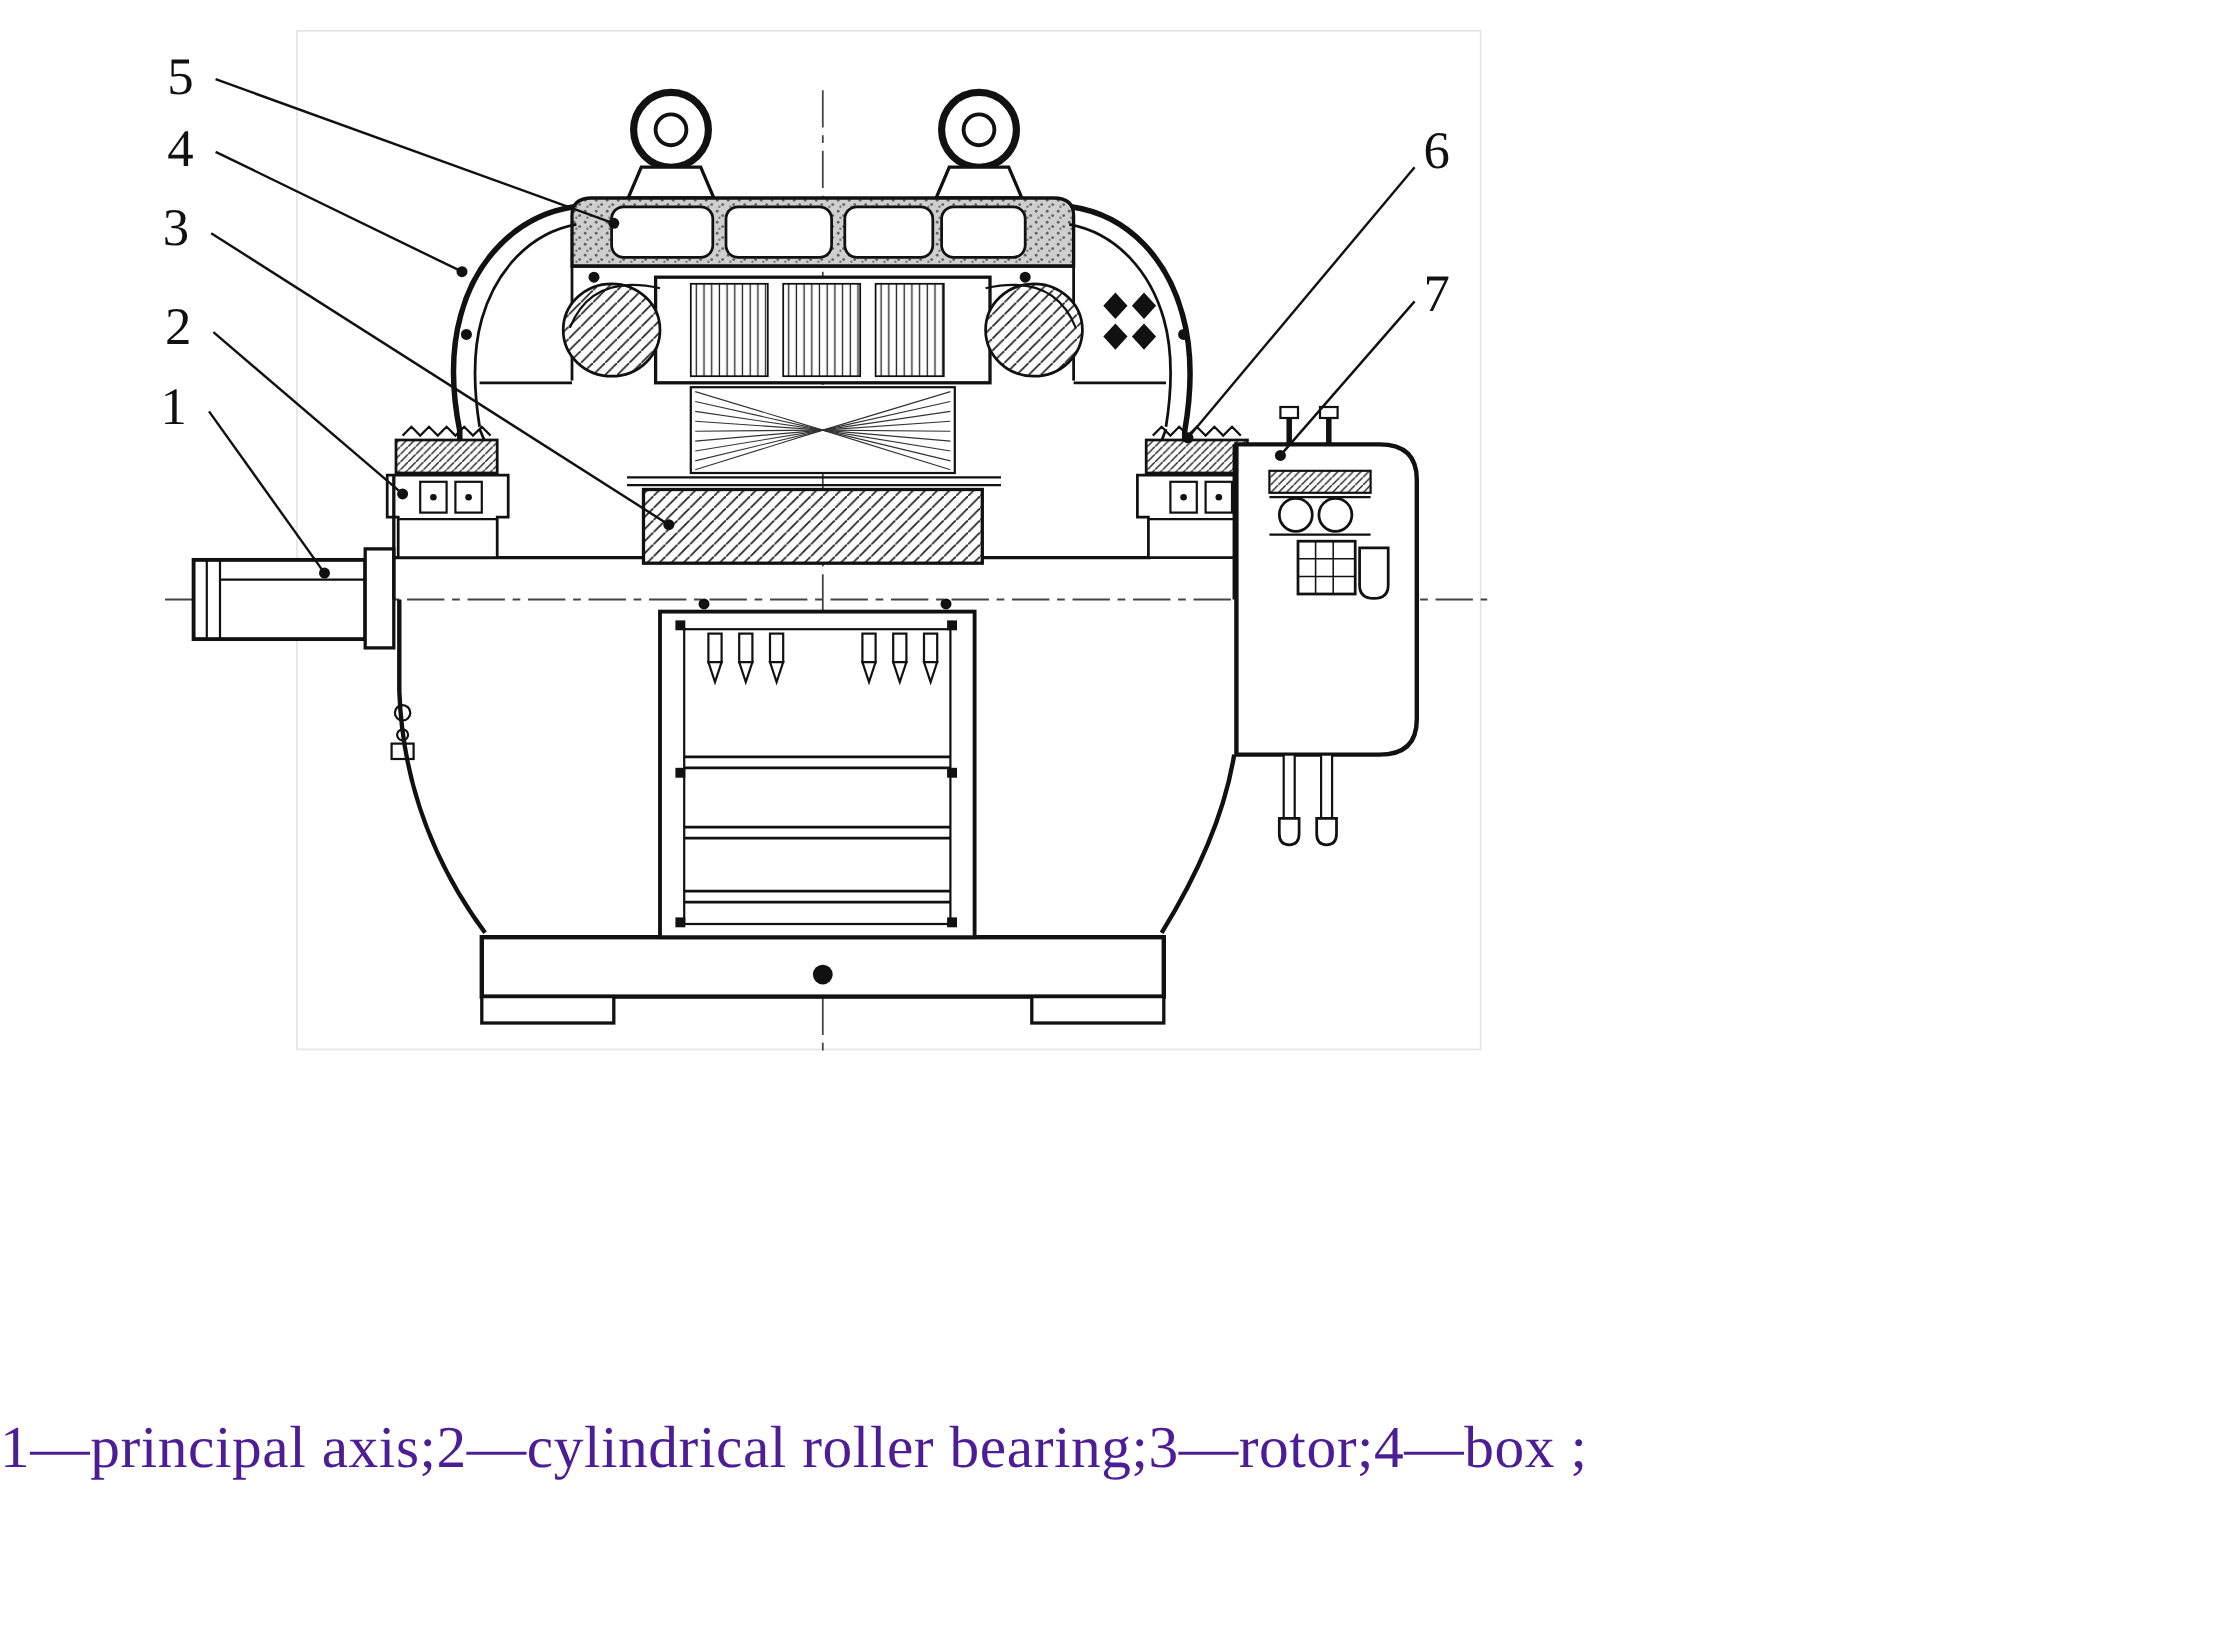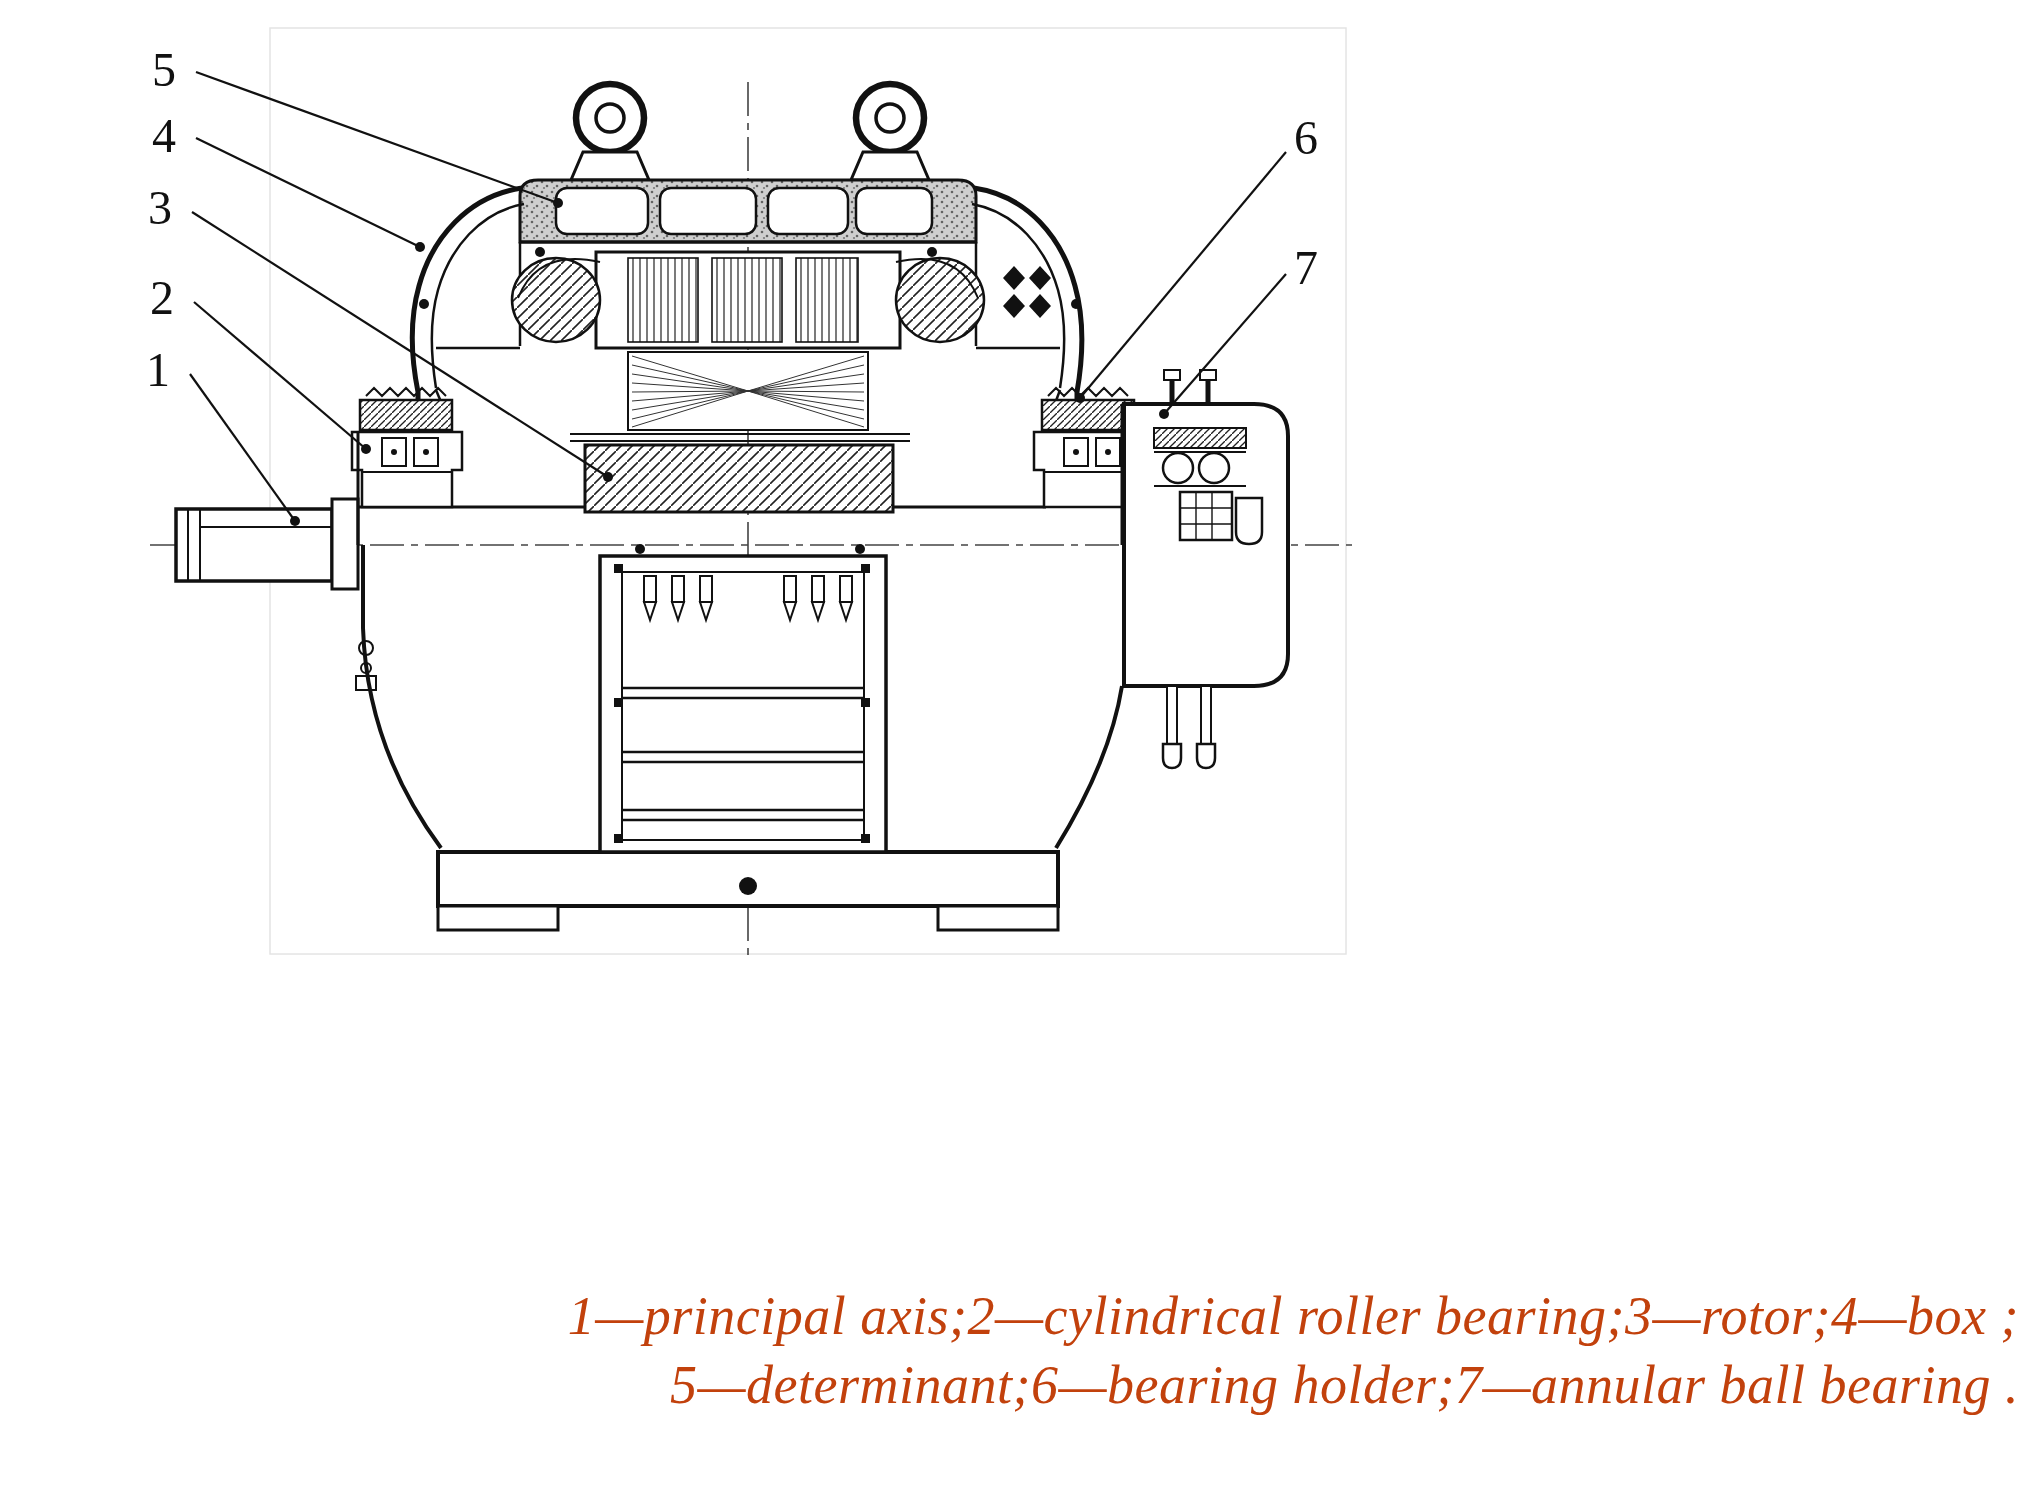--- a/index.html
+++ b/index.html
@@ -14,23 +14,22 @@
   .part-label{
     position:absolute;
     font-size:48px;
     color:#111;
     line-height:1;
     user-select:none;
   }
   .caption{
     position:absolute;
     left:0;top:1282px;width:100%;
-    text-align:right;
-    color:#c2410c;
-    font-style:italic;
+    text-align:left;
+    color:#4c1d95;
   }
   .caption-line{
     font-size:54px;
     line-height:1.28;
     letter-spacing:0.5px;
   }
 </style>
 </head>
 <body>
 
@@ -300,16 +299,15 @@
   <div class="part-label" style="left:152px;top:46px">5</div>
   <div class="part-label" style="left:152px;top:112px">4</div>
   <div class="part-label" style="left:148px;top:184px">3</div>
   <div class="part-label" style="left:150px;top:274px">2</div>
   <div class="part-label" style="left:146px;top:346px">1</div>
   <div class="part-label" style="left:1294px;top:114px">6</div>
   <div class="part-label" style="left:1294px;top:244px">7</div>
 
   <div class="caption">
     <div class="caption-line">1—principal axis;2—cylindrical roller bearing;3—rotor;4—box ;</div>
-    <div class="caption-line">5—determinant;6—bearing holder;7—annular ball bearing .</div>
   </div>
 
 </div>
 
 </body></html>

